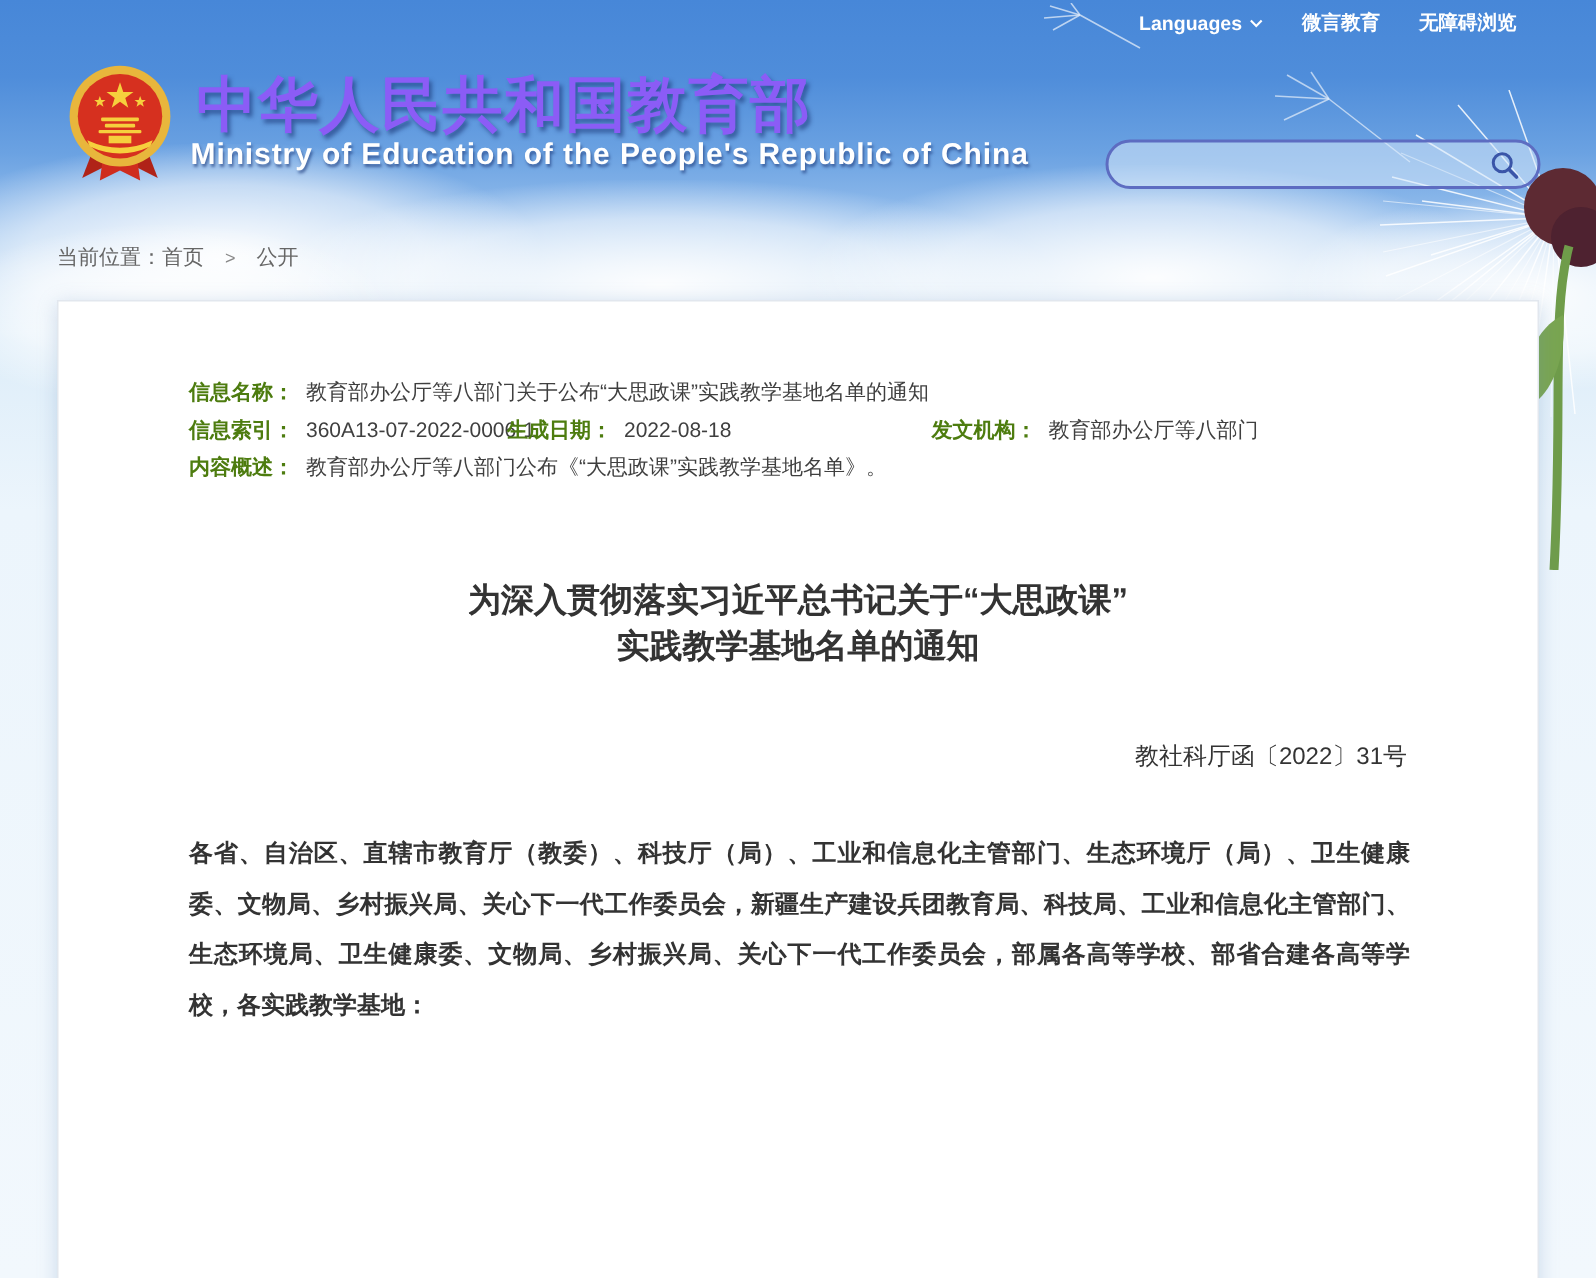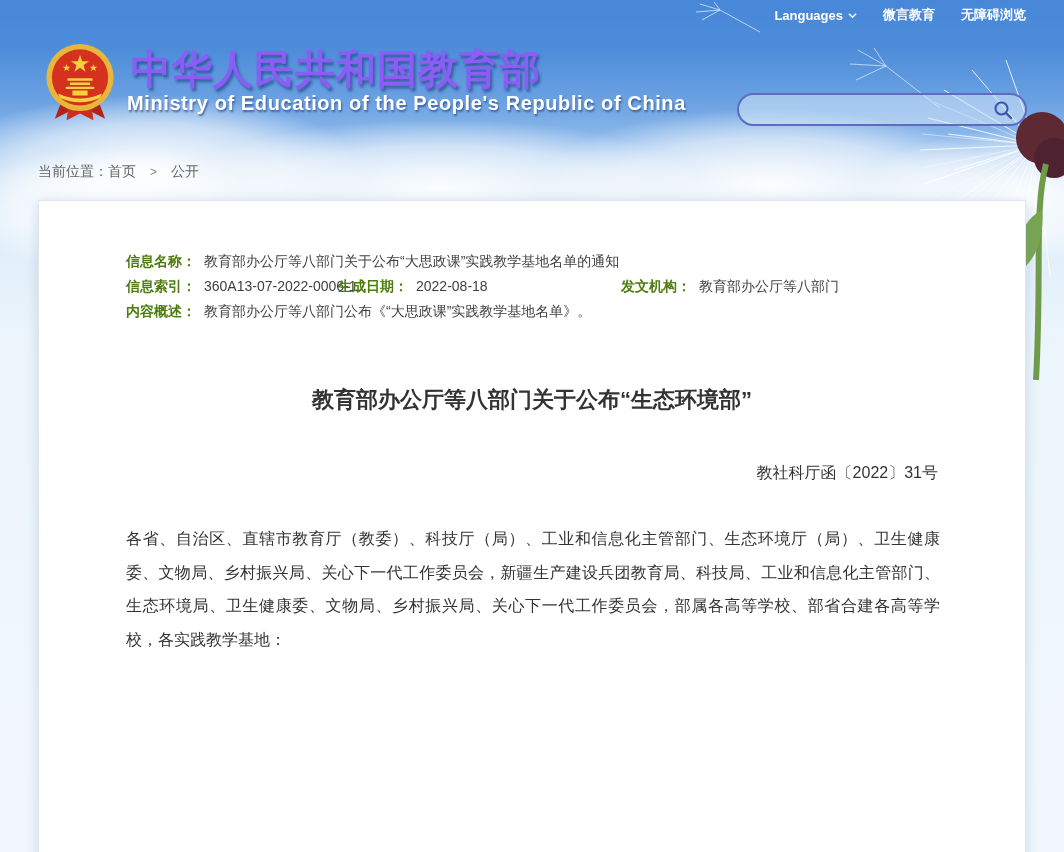--- a/index.html
+++ b/index.html
@@ -11,21 +11,21 @@
   }
 
   
   .cloud { position:absolute; pointer-events:none;
     background:radial-gradient(ellipse at center, rgba(255,255,255,.95) 0%, rgba(255,255,255,.55) 45%, rgba(255,255,255,0) 72%); }
   .dandelion-svg { position:absolute; top:60px; right:0; pointer-events:none; }
   .seed-svg { position:absolute; pointer-events:none; opacity:.8; }
 
   
   .topbar { position:absolute; top:0; left:0; width:100%; height:30px;
-    display:flex; justify-content:flex-end; align-items:center; gap:26px; padding-right:38px;
+    display:flex; justify-content:flex-end; align-items:center; gap:26px; padding-right:53px;
     color:#ffffff; font-size:13px; font-weight:bold; z-index:5; }
   .topbar .tb-item { display:flex; align-items:center; gap:5px; cursor:pointer; white-space:nowrap; }
   .caret { display:inline-block; width:9px; height:9px; }
 
   
   .header { position:absolute; top:36px; left:0; width:100%; height:92px; z-index:4; }
   .logo-wrap { position:absolute; left:38px; top:2px; width:84px; height:84px; cursor:pointer; }
   .site-title { position:absolute; left:131px; top:6px; color:#8b5cf6; font-weight:bold;
     font-size:40px; letter-spacing:1px; white-space:nowrap;
     text-shadow:2px 3px 3px rgba(30,60,125,.65); }
@@ -60,21 +60,21 @@
   .meta-col2 { position:absolute; left:212px; }
   .meta-col3 { position:absolute; left:495px;text-align:right; }
   .inline-gap { margin-left:16px; }
 
   .doc-title { margin-top:60px; text-align:center; color:#333333;
     font-size:22px; font-weight:bold; line-height:31px; }
   .doc-number { margin-top:48px; text-align:right; font-size:16px; color:#333333; padding-right:0; }
 
   .doc-body { margin-top:38px; font-size:16px; color:#333333; line-height:33.5px;
     text-align:justify; width:814px; }
-  .doc-body p { margin-bottom:27px; }
+  .doc-body p { margin-bottom:27px;font-weight:bold; }
   .doc-body p.indent { text-indent:2em; }
 </style>
 </head>
 <body>
 
 <div class="cloud" style="left:-60px; top:96px; width:420px; height:150px;"></div>
 <div class="cloud" style="left:180px; top:120px; width:520px; height:140px;"></div>
 <div class="cloud" style="left:540px; top:110px; width:460px; height:150px;"></div>
 <div class="cloud" style="left:860px; top:130px; width:320px; height:130px;"></div>
 <div class="cloud" style="left:-40px; top:150px; width:300px; height:120px;"></div>
@@ -190,21 +190,22 @@
       <span><span class="meta-label">信息索引：</span><span>360A13-07-2022-0006-1</span></span>
       <span class="meta-col2"><span class="meta-label">生成日期：</span><span>2022-08-18</span></span>
       <span class="meta-col3"><span class="meta-label">发文机构：</span><span>教育部办公厅等八部门</span></span>
     </div>
     <div class="meta-row">
       <span class="meta-label">内容概述：</span><span>教育部办公厅等八部门公布《“大思政课”实践教学基地名单》。</span>
     </div>
   </div>
 
   <div class="doc-title">
-    <div>教育部办公厅等八部门关于公布“生态环境部”</div>
+    <div>为深入贯彻落实习近平总书记关于“大思政课”</div>
+    <div>实践教学基地名单的通知</div>
   </div>
 
   <div class="doc-number">教社科厅函〔2022〕31号</div>
 
   <div class="doc-body">
     <p>各省、自治区、直辖市教育厅（教委）、科技厅（局）、工业和信息化主管部门、生态环境厅（局）、卫生健康委、文物局、乡村振兴局、关心下一代工作委员会，新疆生产建设兵团教育局、科技局、工业和信息化主管部门、生态环境局、卫生健康委、文物局、乡村振兴局、关心下一代工作委员会，部属各高等学校、部省合建各高等学校，各实践教学基地：</p>
   </div>
 
 </div>
 

